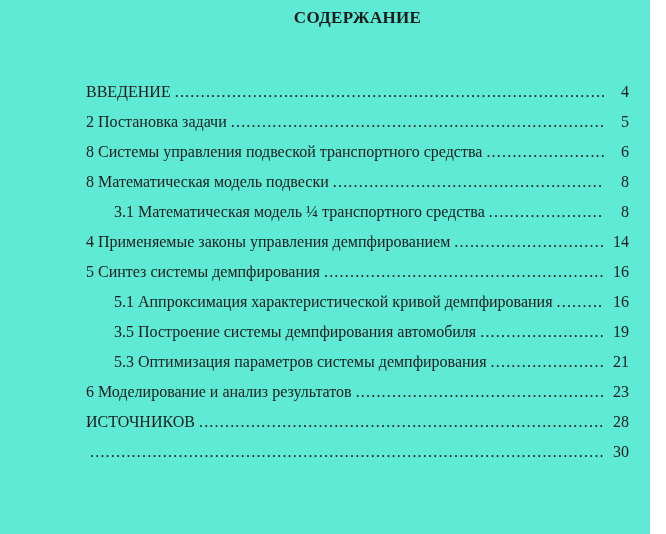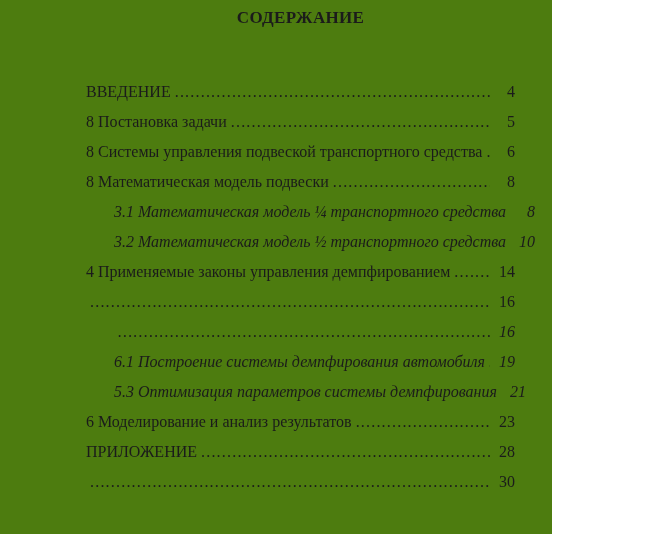--- a/index.html
+++ b/index.html
@@ -9,24 +9,24 @@
   }
   body {
     width: 666px;
     height: 534px;
     overflow: hidden;
     font-family: "Liberation Serif", "DejaVu Serif", serif;
     color: #1b1b1b;
   }
   .doc-page {
     box-sizing: border-box;
-    width: 552px;
+    width: 650px;
     height: 534px;
-    padding: 6px 37px 0 86px;
-    background: #4d7c0f;
+    padding: 6px 21px 0 86px;
+    background: #5eead4;
     overflow: hidden;
   }
   .toc-title {
     font-size: 17px;
     font-weight: bold;
     text-align: center;
     line-height: 24px;
     margin: 0 0 47px 0;
     letter-spacing: 0.3px;
   }
@@ -36,21 +36,20 @@
   .toc-row {
     display: flex;
     align-items: baseline;
     font-size: 16px;
     line-height: 30px;
     height: 30px;
     white-space: nowrap;
   }
   .toc-row.level-1 {
     padding-left: 28px;
-    font-style: italic;
   }
   .toc-label {
     flex: 0 0 auto;
     white-space: nowrap;
     text-align: right;
   }
   .toc-leader {
     flex: 1 1 auto;
     overflow: hidden;
     white-space: nowrap;
@@ -72,74 +71,71 @@
 
 <div class="doc-page">
   <h1 class="toc-title">СОДЕРЖАНИЕ</h1>
   <div class="toc-list">
       <div class="toc-row">
     <span class="toc-label">ВВЕДЕНИЕ</span>
     <span class="toc-leader"></span>
     <span class="toc-page">4</span>
   </div>
       <div class="toc-row">
-    <span class="toc-label">8 Постановка задачи</span>
+    <span class="toc-label">2 Постановка задачи</span>
     <span class="toc-leader"></span>
     <span class="toc-page">5</span>
   </div>
       <div class="toc-row">
     <span class="toc-label">8 Системы управления подвеской транспортного средства</span>
     <span class="toc-leader"></span>
     <span class="toc-page">6</span>
   </div>
       <div class="toc-row">
     <span class="toc-label">8 Математическая модель подвески</span>
     <span class="toc-leader"></span>
     <span class="toc-page">8</span>
   </div>
       <div class="toc-row level-1">
     <span class="toc-label">3.1 Математическая модель ¼ транспортного средства</span>
     <span class="toc-leader"></span>
     <span class="toc-page">8</span>
   </div>
-      <div class="toc-row level-1">
-    <span class="toc-label">3.2 Математическая модель ½ транспортного средства</span>
-    <span class="toc-leader"></span>
-    <span class="toc-page">10</span>
-  </div>
       <div class="toc-row">
     <span class="toc-label">4 Применяемые законы управления демпфированием</span>
     <span class="toc-leader"></span>
     <span class="toc-page">14</span>
   </div>
       <div class="toc-row">
+    <span class="toc-label">5 Синтез системы демпфирования</span>
     <span class="toc-leader"></span>
     <span class="toc-page">16</span>
   </div>
       <div class="toc-row level-1">
+    <span class="toc-label">5.1 Аппроксимация характеристической кривой демпфирования</span>
     <span class="toc-leader"></span>
     <span class="toc-page">16</span>
   </div>
       <div class="toc-row level-1">
-    <span class="toc-label">6.1 Построение системы демпфирования автомобиля</span>
+    <span class="toc-label">3.5 Построение системы демпфирования автомобиля</span>
     <span class="toc-leader"></span>
     <span class="toc-page">19</span>
   </div>
       <div class="toc-row level-1">
     <span class="toc-label">5.3 Оптимизация параметров системы демпфирования</span>
     <span class="toc-leader"></span>
     <span class="toc-page">21</span>
   </div>
       <div class="toc-row">
     <span class="toc-label">6 Моделирование и анализ результатов</span>
     <span class="toc-leader"></span>
     <span class="toc-page">23</span>
   </div>
       <div class="toc-row">
-    <span class="toc-label">ПРИЛОЖЕНИЕ</span>
+    <span class="toc-label">ИСТОЧНИКОВ</span>
     <span class="toc-leader"></span>
     <span class="toc-page">28</span>
   </div>
       <div class="toc-row">
     <span class="toc-leader"></span>
     <span class="toc-page">30</span>
   </div>
     </div>
 </div>
 

